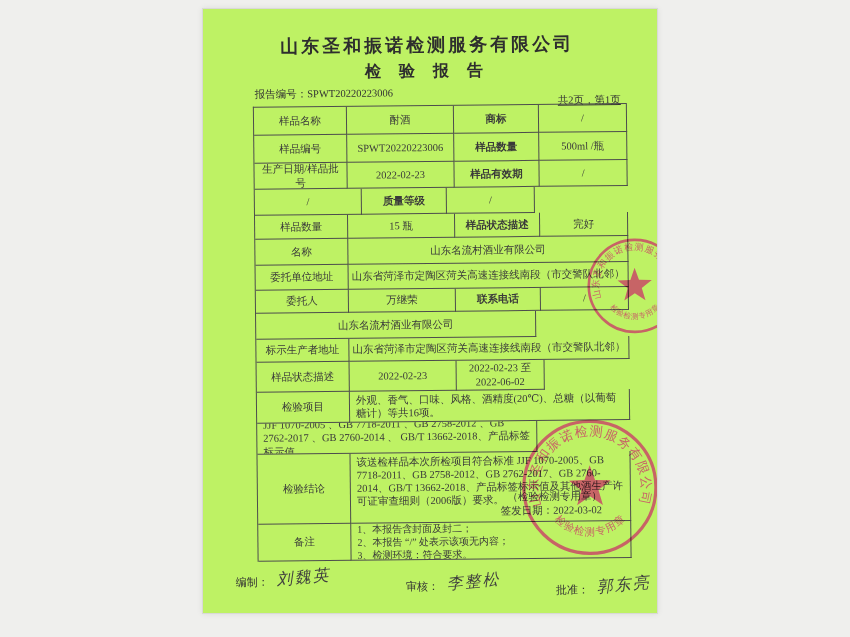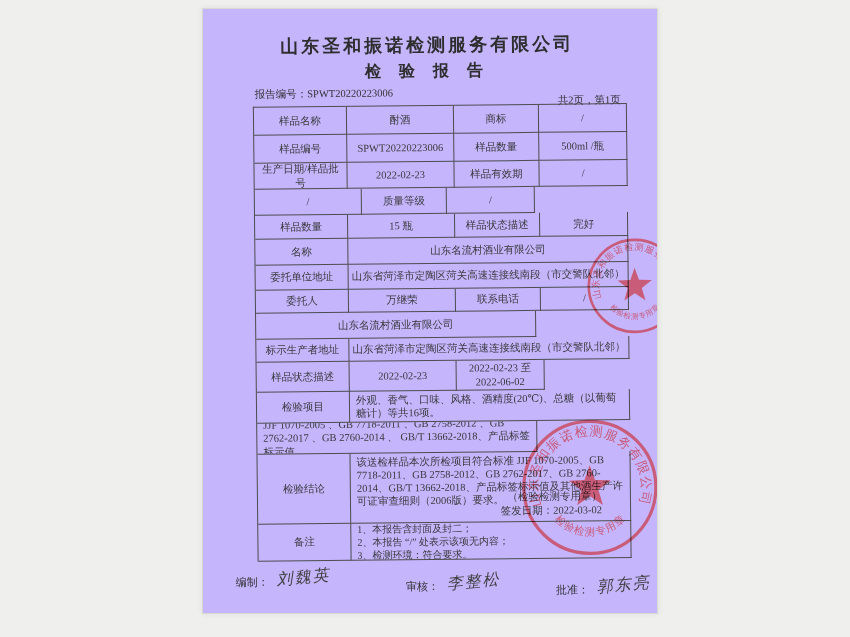--- a/index.html
+++ b/index.html
@@ -6,21 +6,21 @@
   html,body { width:850px; height:637px; }
   body {
     position:relative;
     background:#efefed;
     font-family:"Liberation Serif","DejaVu Serif",serif;
     color:#3a3a3a;
     overflow:hidden;
   }
   .page {
     position:absolute; left:202px; top:8px; width:456px; height:606px;
-    background:#c4b5fd;
+    background:#bef264;
     border:1px solid #d9d9d6;
     box-shadow:0 0 6px rgba(0,0,0,0.08);
     overflow:hidden;
   }
   .content {
     position:absolute; inset:0;
     transform:rotate(-0.6deg);
     transform-origin:50% 50%;
   }
   .company-title {
@@ -30,36 +30,36 @@
   }
   .doc-title {
     position:absolute; top:52px; left:0; width:100%;
     text-align:center; font-size:16px; font-weight:bold;
     letter-spacing:7px; color:#2e2e2e;
   }
   .meta-left {
     position:absolute; top:77px; left:54px; font-size:10.5px; color:#333;
   }
   .meta-right {
-    position:absolute; top:86px; right:34px; font-size:10.5px; color:#333;
+    position:absolute; top:86px; right:34px; font-size:10.5px; color:#333;text-decoration:underline;
   }
   .rtable {
     position:absolute; left:52px; top:96px; width:374px;
     border-top:1px solid #4d4d4d; border-left:1px solid #4d4d4d;
     font-size:10.5px;
   }
   .row { display:flex; width:100%; }
   .cell {
     border-right:1px solid #4d4d4d; border-bottom:1px solid #4d4d4d;
     display:flex; align-items:center; justify-content:center;
     text-align:center; padding:1px 3px; line-height:1.25;
     overflow:hidden;
   }
   .c1 { width:93px; }  .c2 { width:107px; }
-  .c3 { width:85px; }  .c4 { width:88px; }
+  .c3 { width:85px;font-weight:bold; }  .c4 { width:88px; }
   .cspan { width:280px; }
   .lefttext { justify-content:flex-start; text-align:left; padding:2px 6px; }
   .conclusion-cell { position:relative; align-items:flex-start; }
   .seal-note {
     position:absolute; right:28px; bottom:3px;
     text-align:right; line-height:1.35; font-size:10.5px;
   }
   .remark-lines { width:100%; line-height:1.3; font-size:10px; }
   .footer-sign { position:absolute; font-size:11px; color:#333; }
   .sig {

